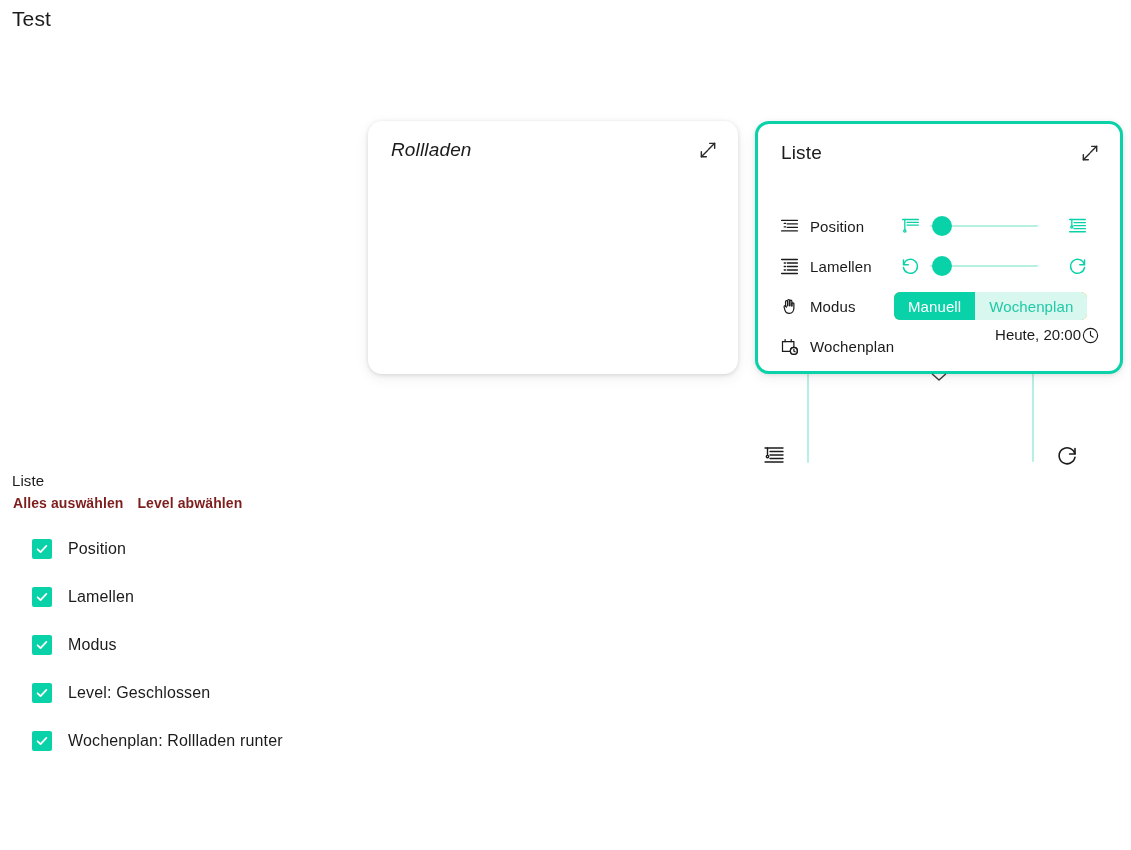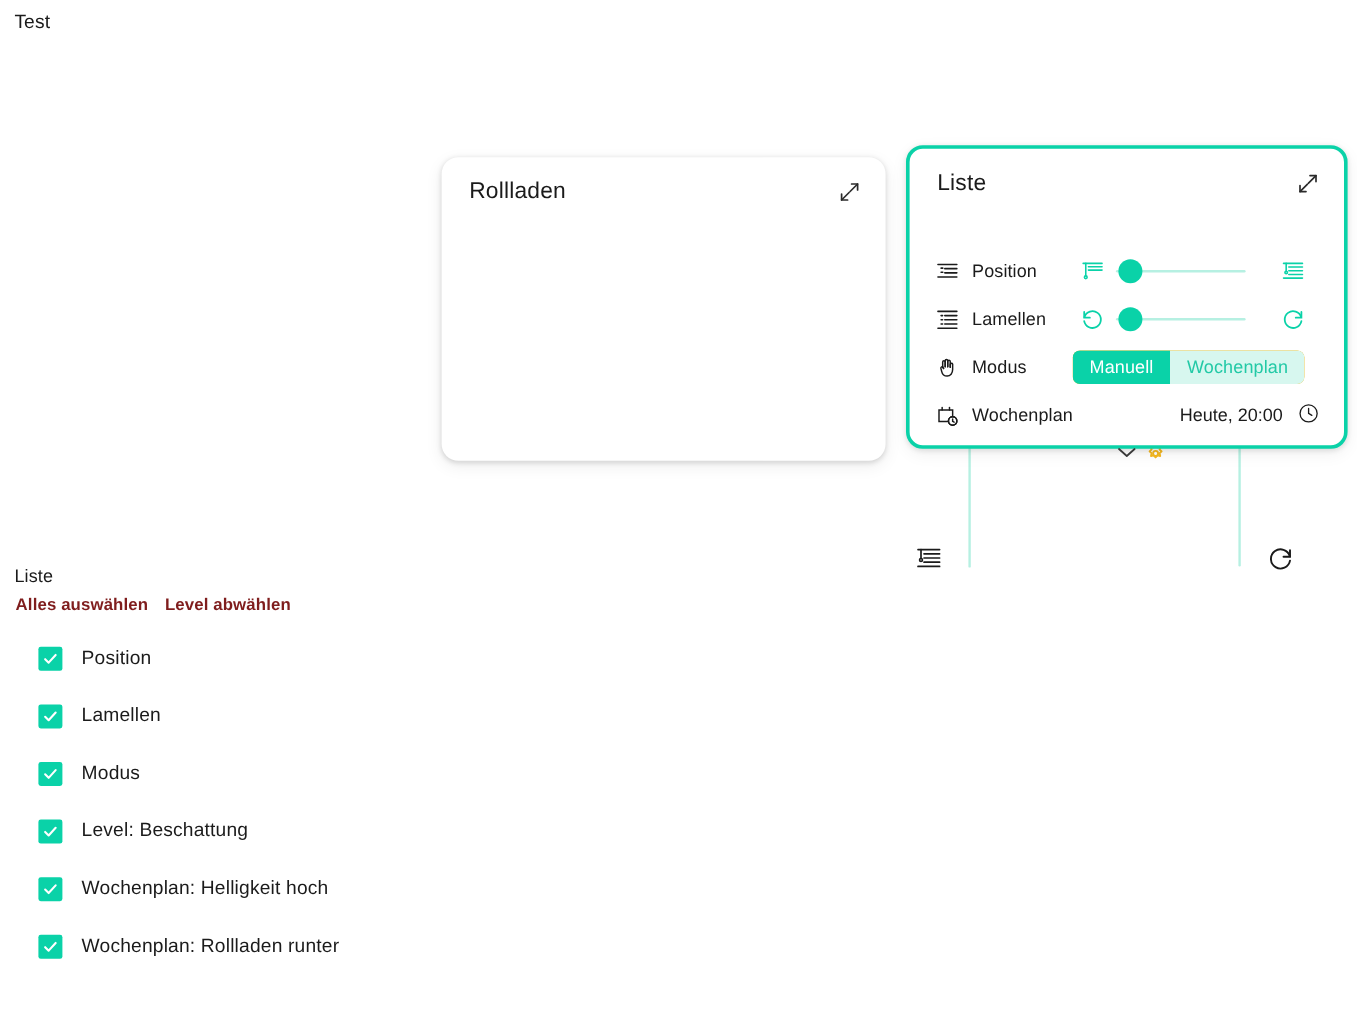--- a/index.html
+++ b/index.html
@@ -12,38 +12,39 @@
     font-family: "Liberation Sans", sans-serif;
     color: #1b1b1b;
     overflow: hidden;
   }
 
   
   .page-title {
     position: absolute;
     left: 12px;
     top: 8px;
-    font-size: 16px;
+    font-size: 21px;
     line-height: 22px;
     color: #1b1b1b;
     letter-spacing: .1px;
   }
 
   
   .card {
     position: absolute;
     background: #ffffff;
     border-radius: 14px;
   }
   .card-plain {
     left: 368px;
-    top: 131px;
+    top: 121px;
     width: 370px;
     height: 253px;
     box-shadow: 0 1px 4px rgba(0,0,0,.13), 0 4px 14px rgba(0,0,0,.07);
+    font-style: italic;
   }
   .card-selected {
     left: 755px;
     top: 121px;
     width: 368px;
     height: 253px;
     border: 3px solid #0ad2a8;
     box-shadow: 0 1px 4px rgba(0,0,0,.10), 0 4px 14px rgba(0,0,0,.06);
   }
 
@@ -193,22 +194,22 @@
     padding: 0 14px;
     cursor: pointer;
     letter-spacing: .1px;
   }
   .toggle-seg.active { background: #0ad2a8; color: #ffffff; }
   .toggle-seg.inactive { background: #d7f7ef; color: #22c9a6; }
 
   .wkp-value {
     position: absolute;
     display: flex;
-    align-items: center;
-    gap: 12px;
+    align-items: flex-start;
+    gap: 0;
     font-size: 15px;
     color: #1b1b1b;
   }
 
   .chevron-more {
     position: absolute;
     left: 0; right: 0;
     top: 192px;
     display: flex;
     justify-content: center;
@@ -502,34 +503,26 @@
     </span>
     <span class="check-label">Modus</span>
   </div>
 
   <div class="check-row">
     <span class="checkbox">
       <svg width="14" height="14" viewBox="0 0 24 24" fill="none" stroke="#ffffff" stroke-width="3" stroke-linecap="round" stroke-linejoin="round">
           <path d="M4.5 12.5l5 5 10-11"></path>
         </svg>
     </span>
-    <span class="check-label">Level: Beschattung</span>
-  </div>
+    <span class="check-label">Level: Geschlossen</span>
+  </div>
+
 
 
   <div class="check-row">
     <span class="checkbox">
       <svg width="14" height="14" viewBox="0 0 24 24" fill="none" stroke="#ffffff" stroke-width="3" stroke-linecap="round" stroke-linejoin="round">
           <path d="M4.5 12.5l5 5 10-11"></path>
         </svg>
     </span>
-    <span class="check-label">Wochenplan: Helligkeit hoch</span>
-  </div>
-
-  <div class="check-row">
-    <span class="checkbox">
-      <svg width="14" height="14" viewBox="0 0 24 24" fill="none" stroke="#ffffff" stroke-width="3" stroke-linecap="round" stroke-linejoin="round">
-          <path d="M4.5 12.5l5 5 10-11"></path>
-        </svg>
-    </span>
     <span class="check-label">Wochenplan: Rollladen runter</span>
   </div>
 </div>
 
 </body></html>

